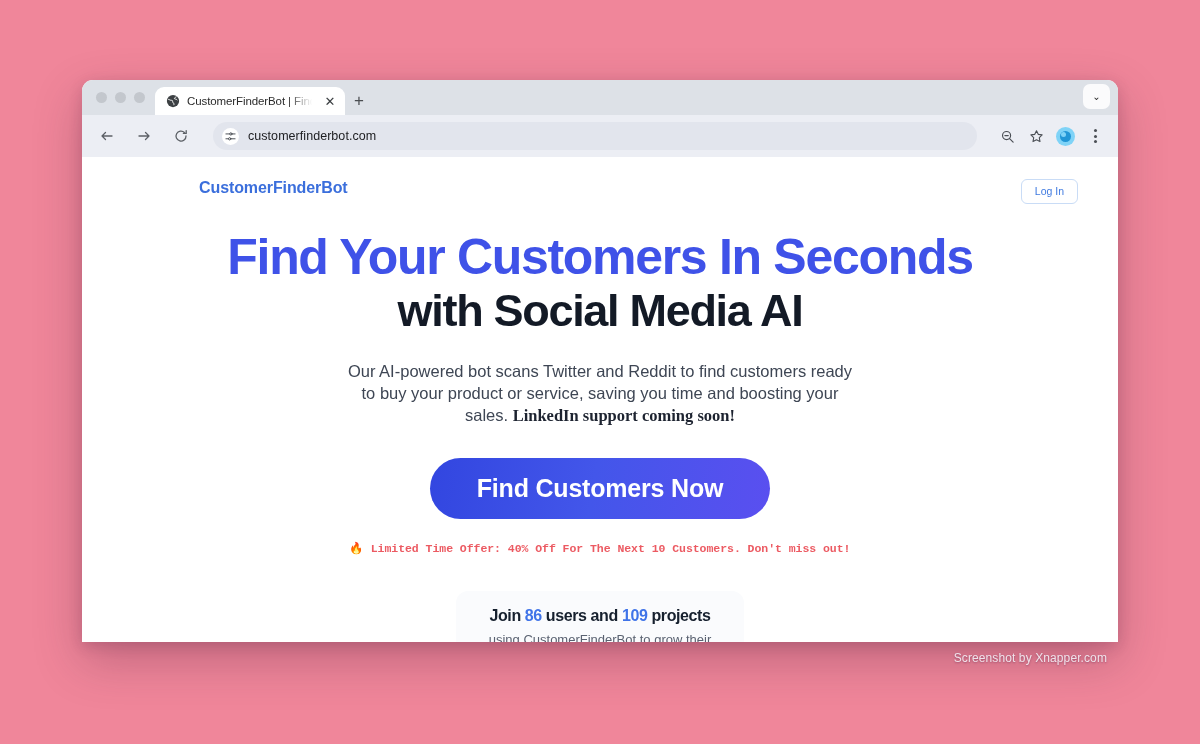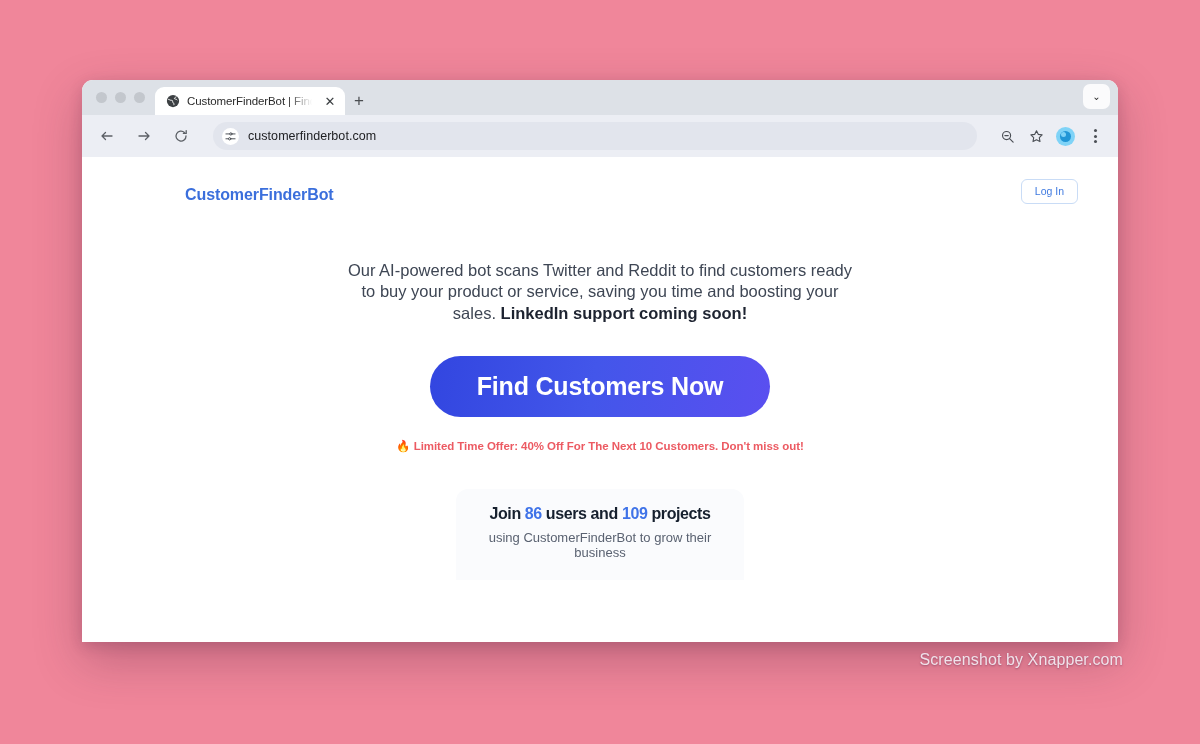--- a/index.html
+++ b/index.html
@@ -220,24 +220,23 @@
   
   .page {
     flex: 1 1 auto;
     background: #ffffff;
     position: relative;
     overflow: hidden;
   }
 
   .site-header {
     display: flex;
-    align-items: flex-end;
+    align-items: flex-start;
     justify-content: space-between;
-    padding: 22px 40px 0 82px;
-    margin-left: 21px;
+    padding: 22px 40px 0 117px;
   }
   .logo {
     font-size: 16px;
     font-weight: bold;
     color: #3b6fdc;
     letter-spacing: -0.1px;
   }
   .login-btn {
     font-size: 10.5px;
     color: #3f7ae0;
@@ -265,21 +264,21 @@
 
   .subhead {
     margin-top: 28px;
     font-size: 16.5px;
     line-height: 1.33;
     color: #3e4654;
     max-width: 520px;
     margin-left: auto;
     margin-right: auto;
   }
-  .subhead b { color: #1d2330; font-weight: bold; }
+  .subhead b { color: #1d2330; font-weight: bold; font-family: Liberation Serif, serif; }
 
   .cta-wrap { margin-top: 31px; }
   .cta {
     display: inline-block;
     font-size: 25px;
     font-weight: bold;
     color: #ffffff;
     background: linear-gradient(100deg, #3246e0 0%, #4356ea 48%, #5a4ff0 100%);
     border: none;
     border-radius: 34px;
@@ -288,20 +287,21 @@
     font-family: "Liberation Sans", sans-serif;
     line-height: 1;
   }
 
   .offer {
     margin-top: 22px;
     font-size: 11.5px;
     font-weight: bold;
     color: #ec5a62;
     letter-spacing: -0.05px;
+    font-family: Liberation Mono, monospace;
   }
   .offer .flame { filter: saturate(1.2); }
 
   .social-proof {
     margin: 36px auto 0;
     width: 288px;
     background: #fafbfd;
     border-radius: 12px 12px 0 0;
     padding: 16px 10px 20px;
     text-align: center;
@@ -315,23 +315,23 @@
   .sp-title .num { color: #3f73e8; }
   .sp-sub {
     margin-top: 7px;
     font-size: 13px;
     color: #5a6271;
   }
 
   
   #watermark {
     position: absolute;
-    right: 77px;
+    right: 93px;
     top: 651px;
-    font-size: 16px;
+    font-size: 12px;
     color: #f0e2ea;
     text-shadow: 0 1px 2px rgba(90,30,70,0.45);
     letter-spacing: 0.1px;
   }
 </style>
 </head>
 <body>
 
 <div id="wallpaper"></div>
 
@@ -413,20 +413,24 @@
   </div>
 
   <div class="page">
 
     <div class="site-header">
       <div class="logo">CustomerFinderBot</div>
       <button class="login-btn">Log In</button>
     </div>
 
     <div class="hero">
+      <h1 class="headline">
+        <span class="line1">Find Your Customers In Seconds</span>
+        <span class="line2">with Social Media AI</span>
+      </h1>
 
       <p class="subhead"><span>Our AI-powered bot scans Twitter and Reddit to find customers ready to buy your product or service, saving you time and boosting your sales. </span><b>LinkedIn support coming soon!</b></p>
 
       <div class="cta-wrap">
         <button class="cta">Find Customers Now</button>
       </div>
 
       <div class="offer"><span class="flame">🔥</span> <span>Limited Time Offer: 40% Off For The Next 10 Customers. Don't miss out!</span></div>
 
       <div class="social-proof">

